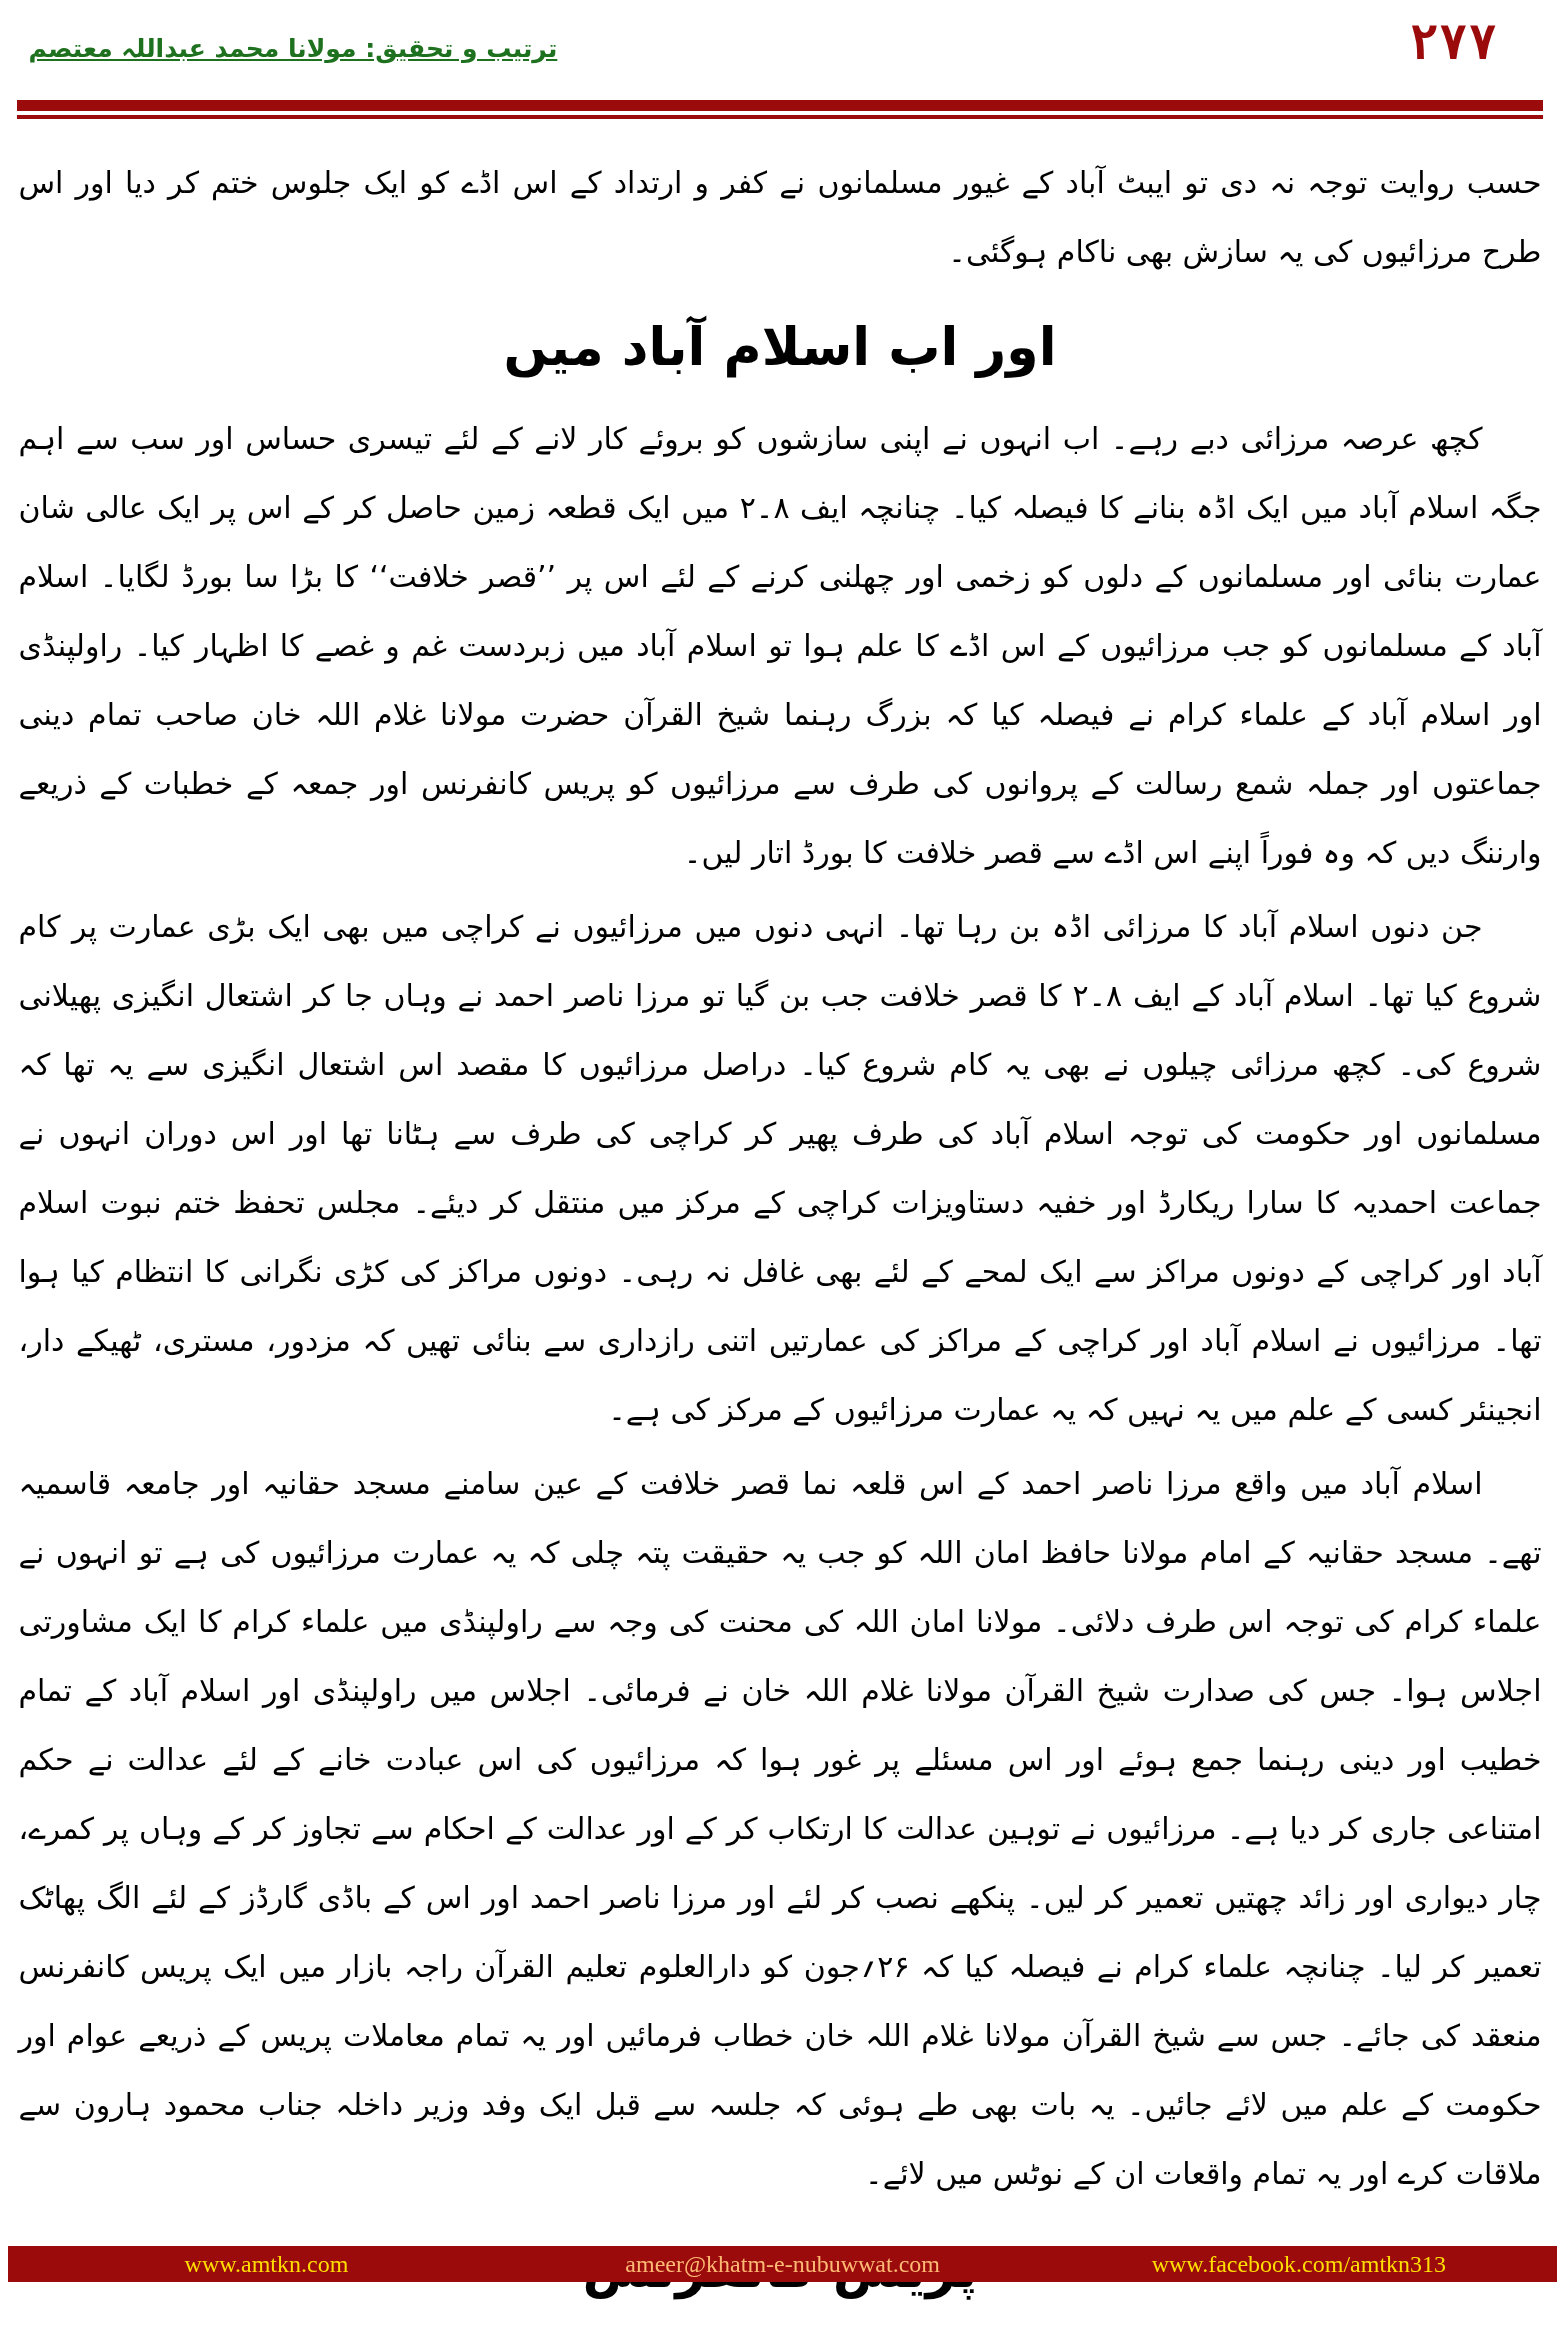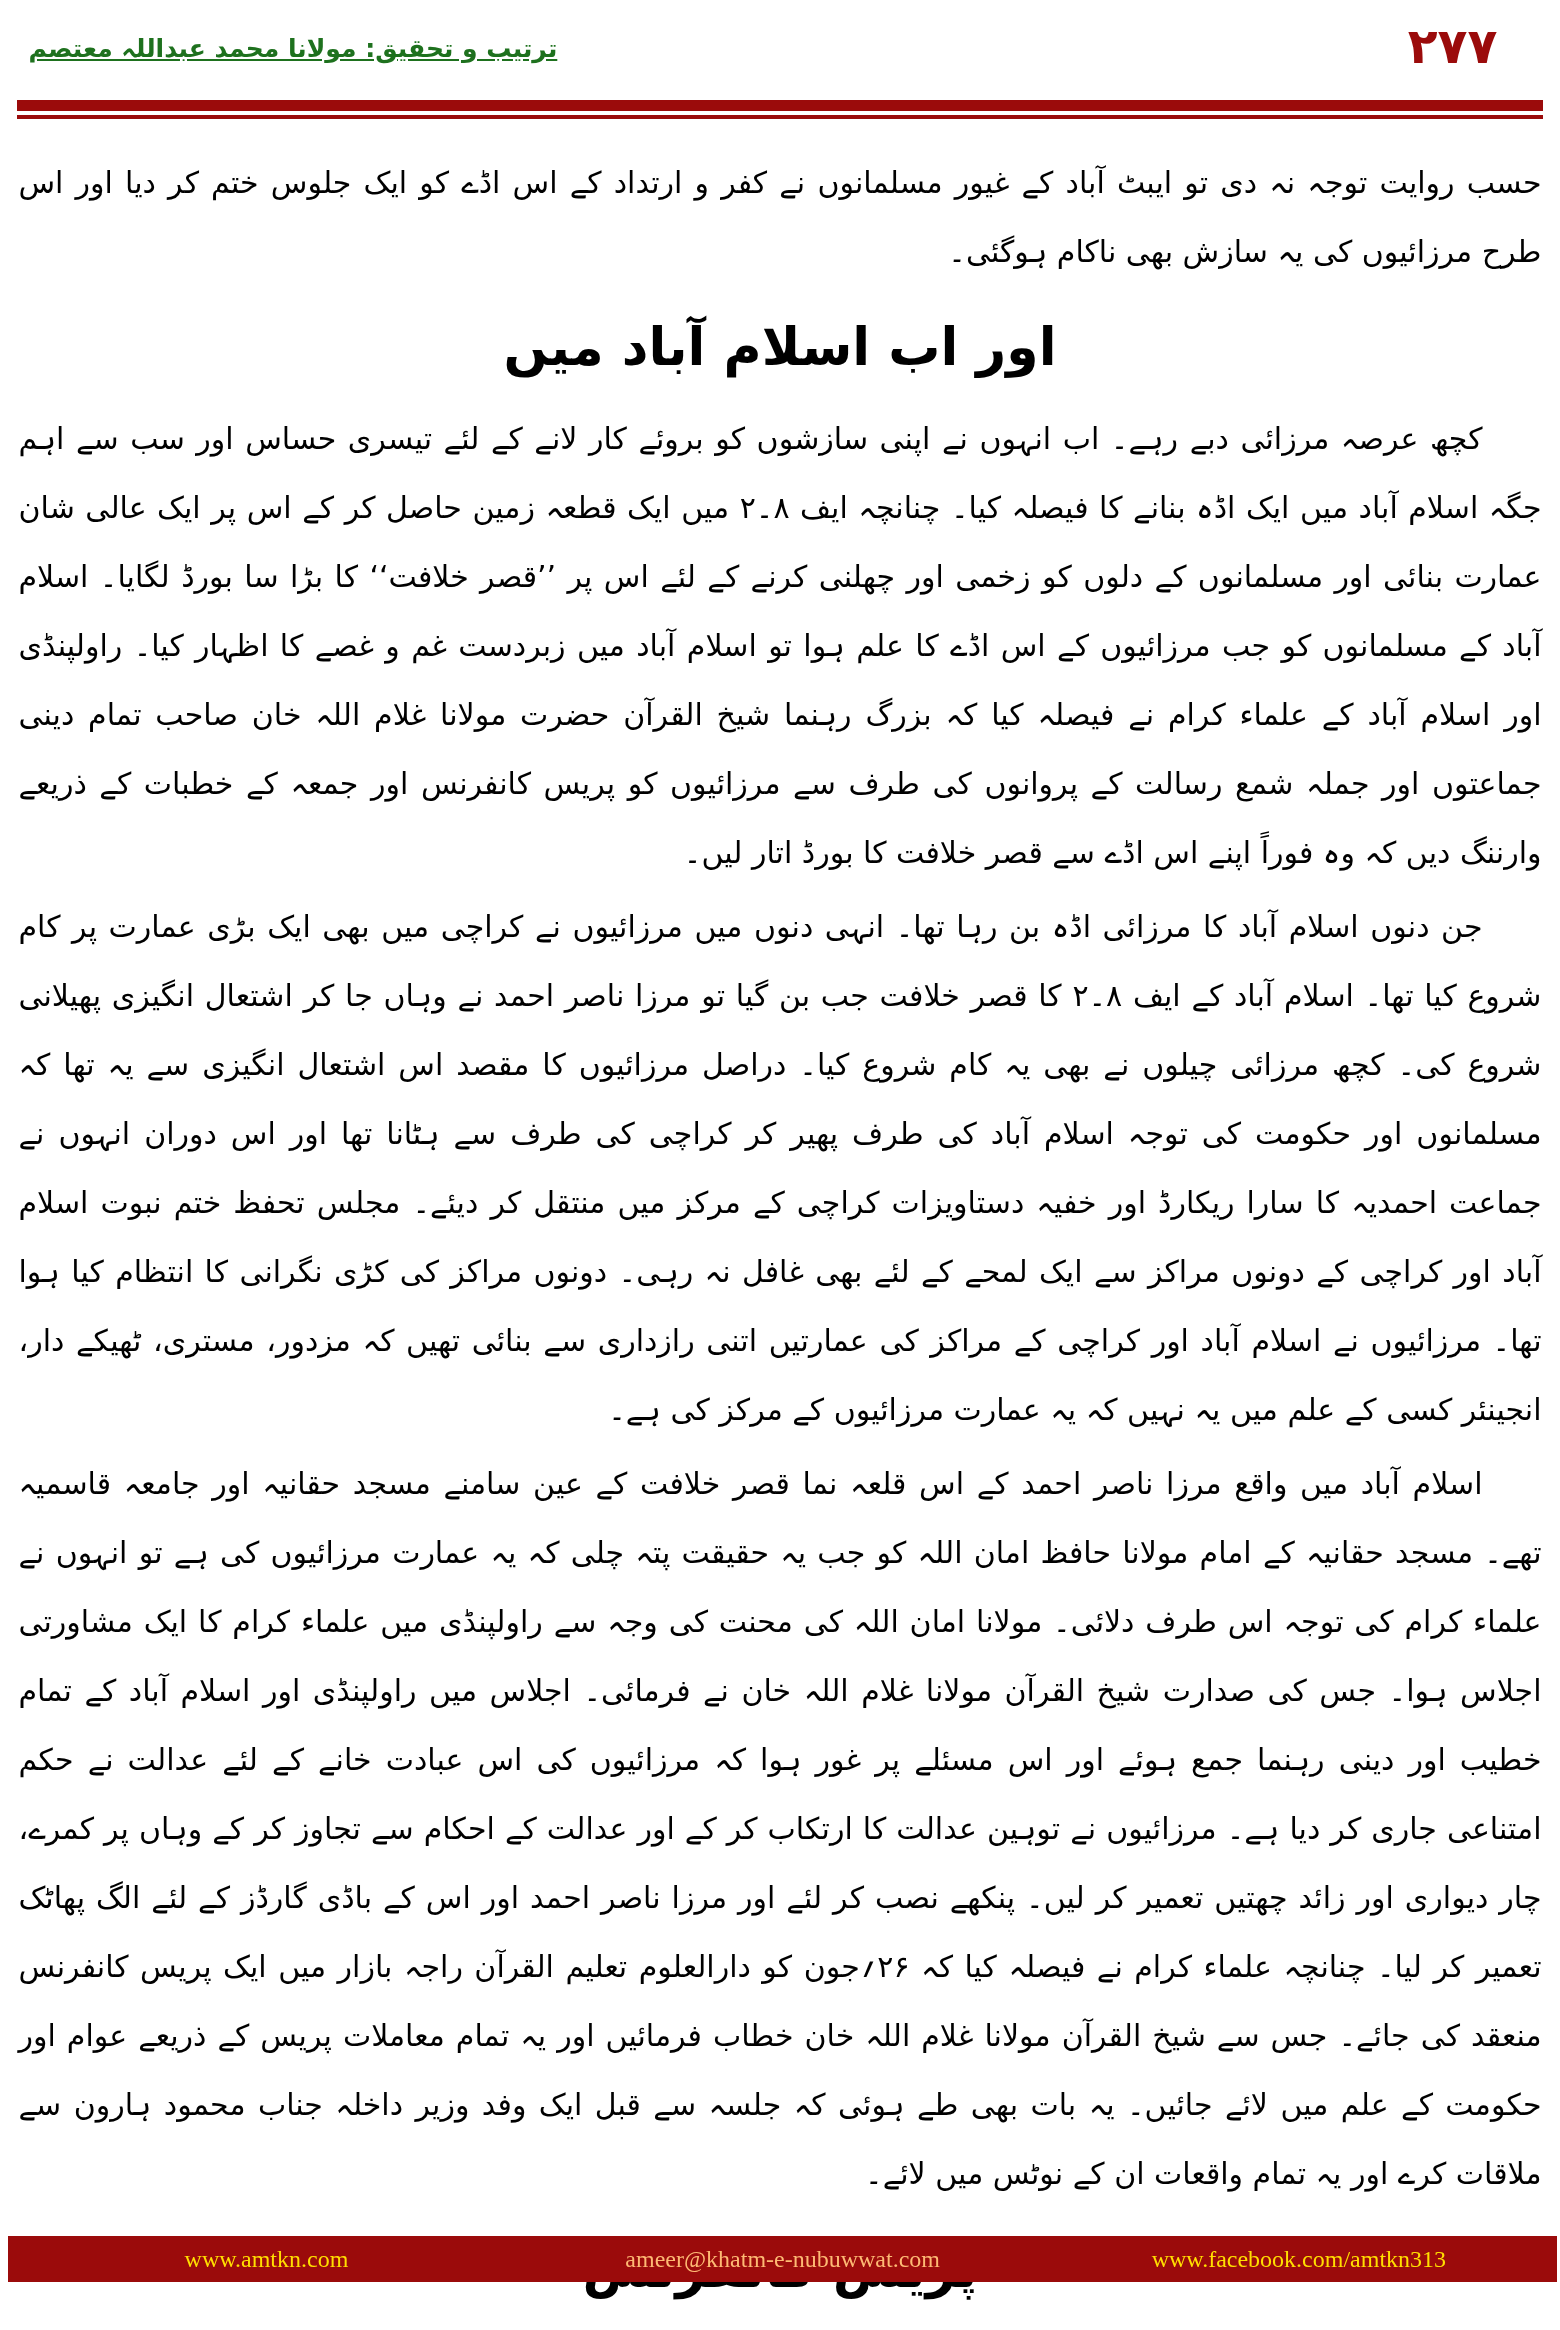--- a/index.html
+++ b/index.html
@@ -32,20 +32,21 @@
     white-space: nowrap;
     padding-top: 11.8px;
     text-decoration: underline;
   }
   .header .page-number {
     color: #9b0b0b;
     font-size: 49px;
     font-weight: bold;
     line-height: 1;
     padding: 0 34px;
+    font-family: Liberation Mono, monospace;
   }
   .rule-thick {
     height: 11px;
     background: #9b0b0b;
     margin: 28.6px 17px 0 17px;
   }
   .rule-thin {
     height: 4.2px;
     background: #9b0b0b;
     margin: 4.2px 17px 0 17px;
@@ -70,21 +71,21 @@
     text-align: center;
     margin: 22px 0 18.5px 0;
     line-height: 1.5;
   }
   
   .footer-bar {
     position: absolute;
     left: 8.4px;
     right: 3px;
     bottom: 48px;
-    height: 46px;
+    height: 36px;
     background: #9b0b0b;
     display: flex;
     align-items: center;
     direction: ltr;
     font-family: "Liberation Serif", serif;
     font-size: 24px;
   }
   .footer-bar .cell {
     flex: 1;
     text-align: center;

